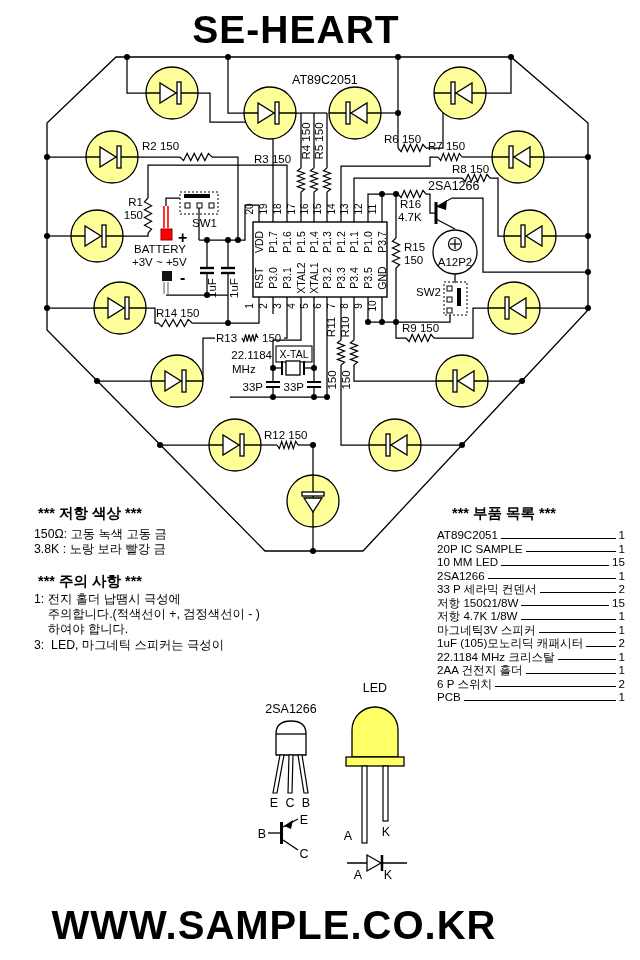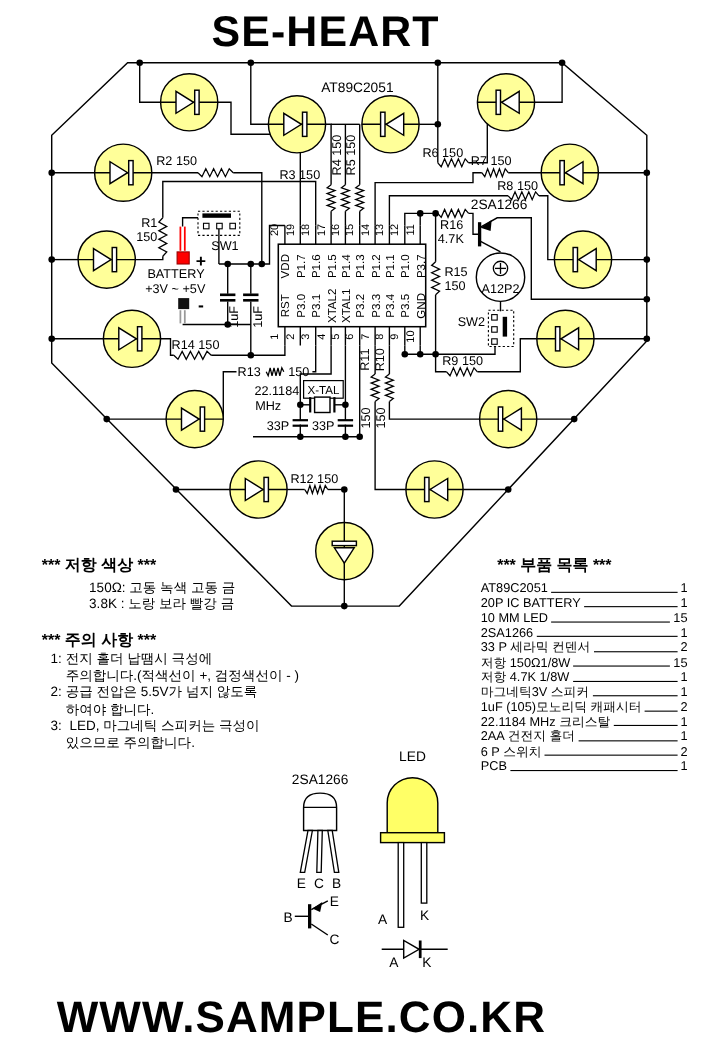--- a/index.html
+++ b/index.html
@@ -4,23 +4,23 @@
 <style>
   html,body{margin:0;padding:0;background:#fff;}
   .page{position:relative;width:640px;height:960px;background:#fff;overflow:hidden;
         font-family:"Liberation Sans",sans-serif;color:#000;}
   .abs{position:absolute;}
   #title{top:8px;left:0;width:592px;text-align:center;font-size:39px;font-weight:bold;letter-spacing:1px;}
   #footer{top:903px;left:0;width:548px;text-align:center;font-size:40px;font-weight:bold;letter-spacing:1px;}
   .note-title{font-size:14.5px;font-weight:bold;white-space:pre;}
   .note-line{font-size:12.3px;white-space:pre;line-height:15.2px;}
   #res-title{left:38px;top:504px;}
-  #res-lines{left:34px;top:527px;margin-left:47px;}
+  #res-lines{left:34px;top:527px;}
   #caut-title{left:38px;top:572px;}
-  #caut-lines{left:46px;top:592px;}
+  #caut-lines{left:34px;top:592px;}
   #parts-title{left:452px;top:504px;}
   #parts-list{left:437px;top:528px;width:188px;}
   .prow{display:flex;align-items:flex-end;height:13.5px;font-size:11.6px;line-height:13.5px;white-space:nowrap;}
   .leader{flex:1;border-bottom:1.4px solid #000;margin:0 3px 3px 3px;min-width:6px;}
   .qty{text-align:right;}
   svg text{font-family:"Liberation Sans",sans-serif;}
   .lbl{font-size:11.5px;}
   .lbl-s{font-size:10.5px;}
   .big{font-size:12.5px;}
 </style>
@@ -409,35 +409,33 @@
   <div id="res-title" class="abs note-title">*** 저항 색상 ***</div>
   <div id="res-lines" class="abs">
     <div class="note-line">150Ω: 고동 녹색 고동 금</div>
     <div class="note-line">3.8K : 노랑 보라 빨강 금</div>
   </div>
 
   <div id="caut-title" class="abs note-title">*** 주의 사항 ***</div>
   <div id="caut-lines" class="abs">
     <div class="note-line">1: 전지 홀더 납땜시 극성에</div>
     <div class="note-line">    주의합니다.(적색선이 +, 검정색선이 - )</div>
-    <div class="note-line">2: 공급 전압은 5.5V가 넘지 않도록</div>
     <div class="note-line">    하여야 합니다.</div>
     <div class="note-line">3:  LED, 마그네틱 스피커는 극성이</div>
-    <div class="note-line">    있으므로 주의합니다.</div>
   </div>
 
   <div id="parts-title" class="abs note-title">*** 부품 목록 ***</div>
   <div id="parts-list" class="abs">
       <div class="prow">
         <span>AT89C2051</span>
         <div class="leader"></div>
         <span class="qty">1</span>
       </div>
       <div class="prow">
-        <span>20P IC BATTERY</span>
+        <span>20P IC SAMPLE</span>
         <div class="leader"></div>
         <span class="qty">1</span>
       </div>
       <div class="prow">
         <span>10 MM LED</span>
         <div class="leader"></div>
         <span class="qty">15</span>
       </div>
       <div class="prow">
         <span>2SA1266</span>

